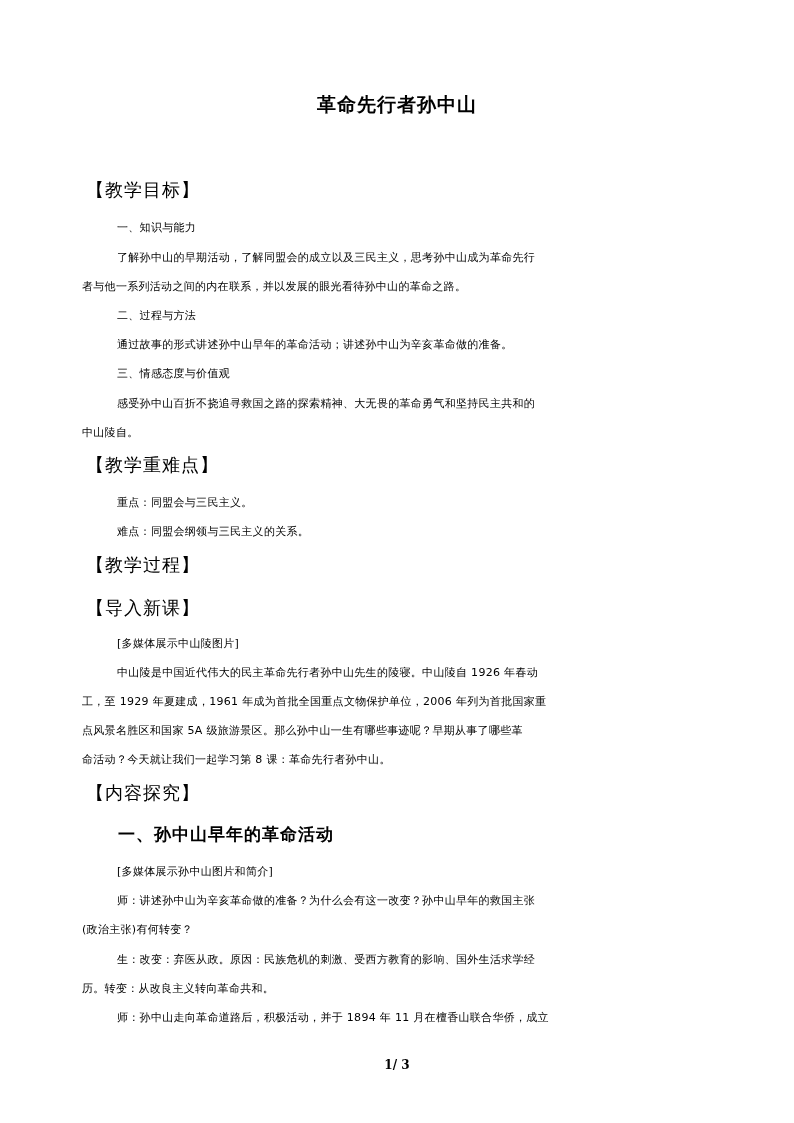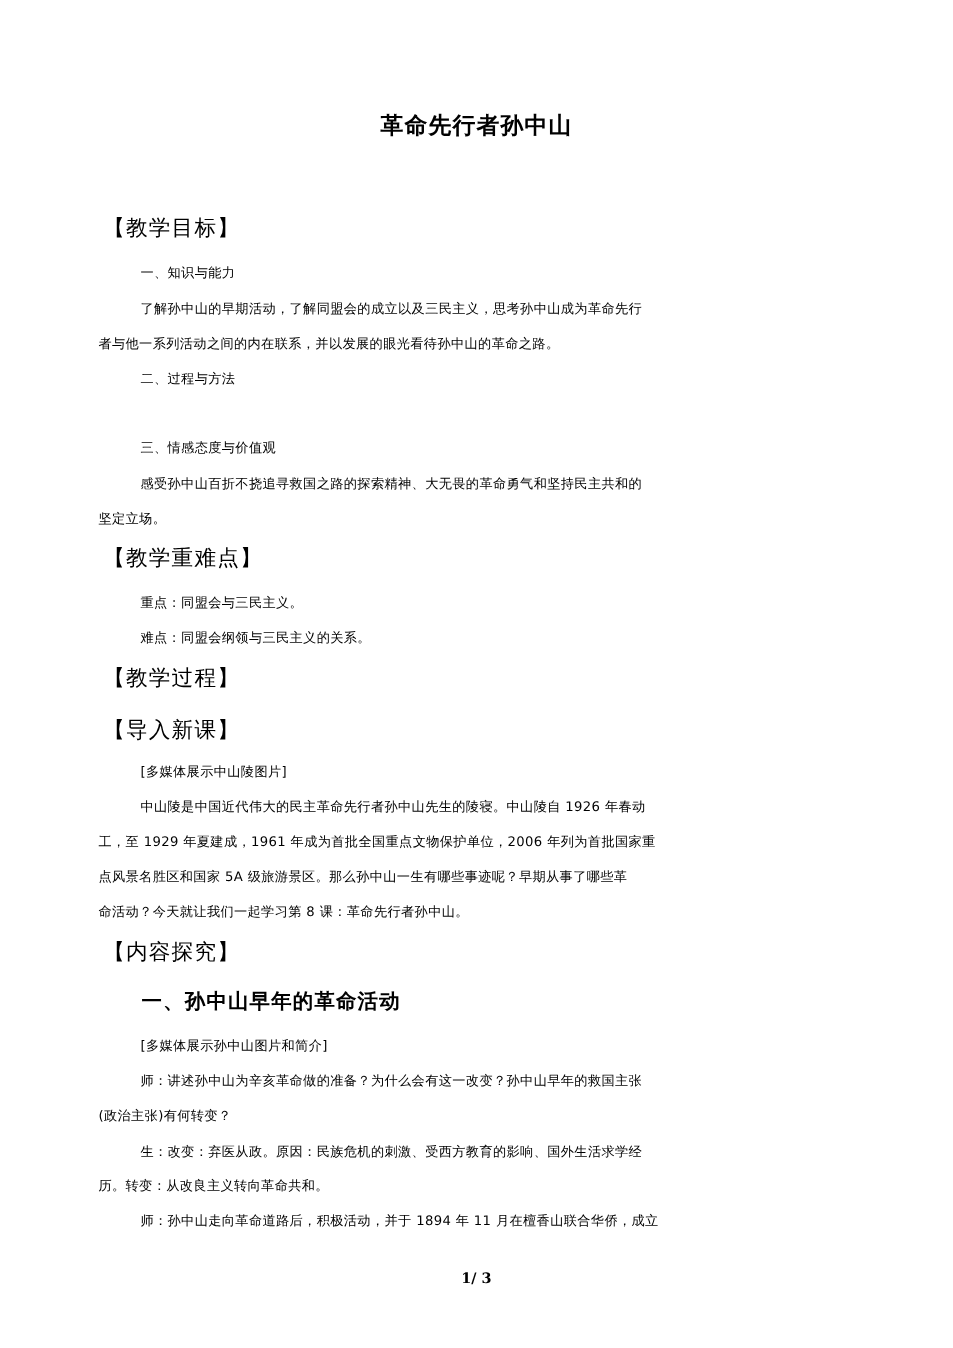--- a/index.html
+++ b/index.html
@@ -22,23 +22,24 @@
 <body>
 
 <div class="page">
   <div class="title">革命先行者孙中山</div>
 
   <div class="heading" style="top:178px">【教学目标】</div>
   <div class="line ind" style="top:218px">一、知识与能力</div>
   <div class="line ind" style="top:248px">了解孙中山的早期活动，了解同盟会的成立以及三民主义，思考孙中山成为革命先行</div>
   <div class="line noind" style="top:277px">者与他一系列活动之间的内在联系，并以发展的眼光看待孙中山的革命之路。</div>
   <div class="line ind" style="top:306px">二、过程与方法</div>
+  <div class="line ind" style="top:335px">通过故事的形式讲述孙中山早年的革命活动；讲述孙中山为辛亥革命做的准备。</div>
   <div class="line ind" style="top:364px">三、情感态度与价值观</div>
   <div class="line ind" style="top:394px">感受孙中山百折不挠追寻救国之路的探索精神、大无畏的革命勇气和坚持民主共和的</div>
-  <div class="line noind" style="top:423px">坚定立场。</div>
+  <div class="line noind" style="top:423px">中山陵自。</div>
 
   <div class="heading" style="top:453px">【教学重难点】</div>
   <div class="line ind" style="top:493px">重点：同盟会与三民主义。</div>
   <div class="line ind" style="top:522px">难点：同盟会纲领与三民主义的关系。</div>
 
   <div class="heading" style="top:553px">【教学过程】</div>
   <div class="heading" style="top:596px">【导入新课】</div>
   <div class="line ind" style="top:634px">[多媒体展示中山陵图片]</div>
   <div class="line ind" style="top:663px">中山陵是中国近代伟大的民主革命先行者孙中山先生的陵寝。中山陵自 1926 年春动</div>
   <div class="line noind" style="top:692px">工，至 1929 年夏建成，1961 年成为首批全国重点文物保护单位，2006 年列为首批国家重</div>

